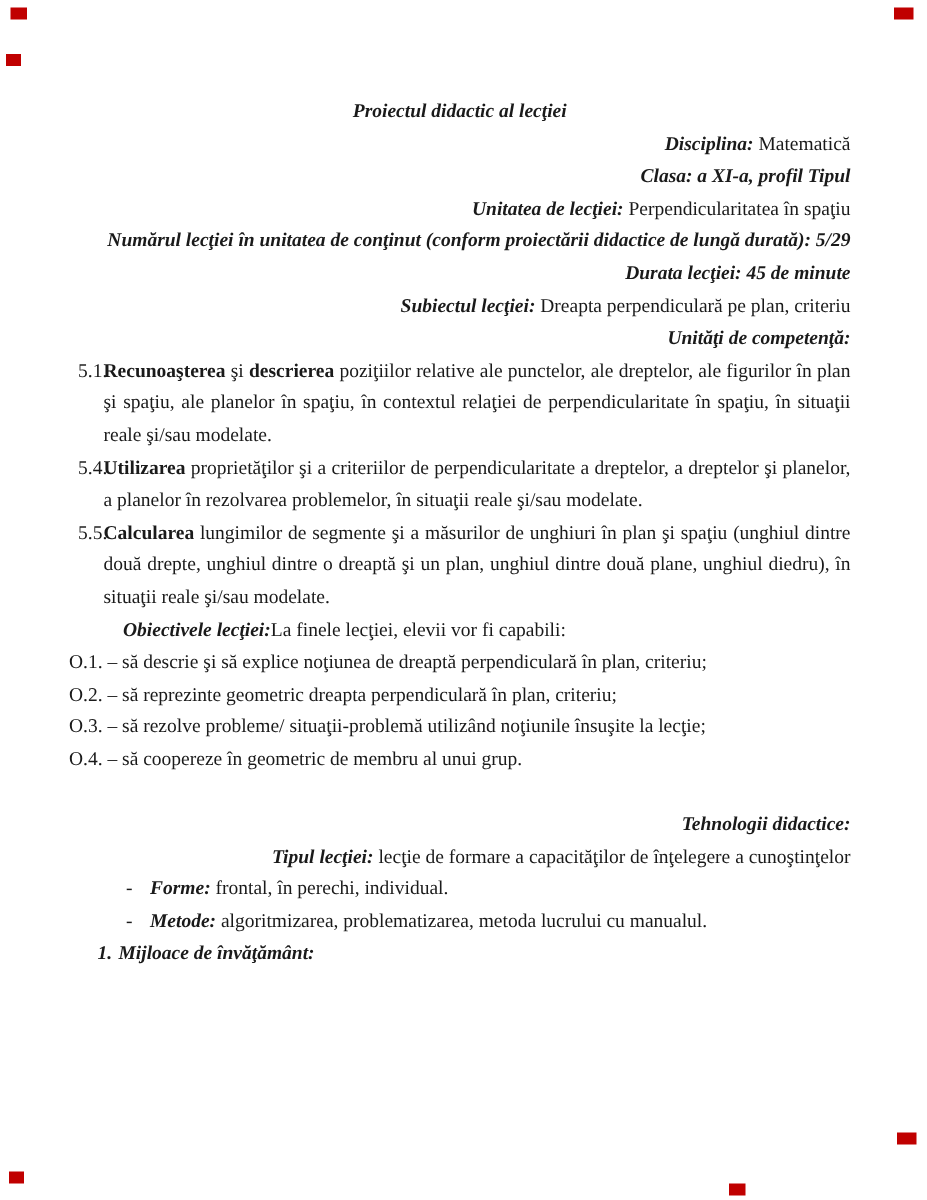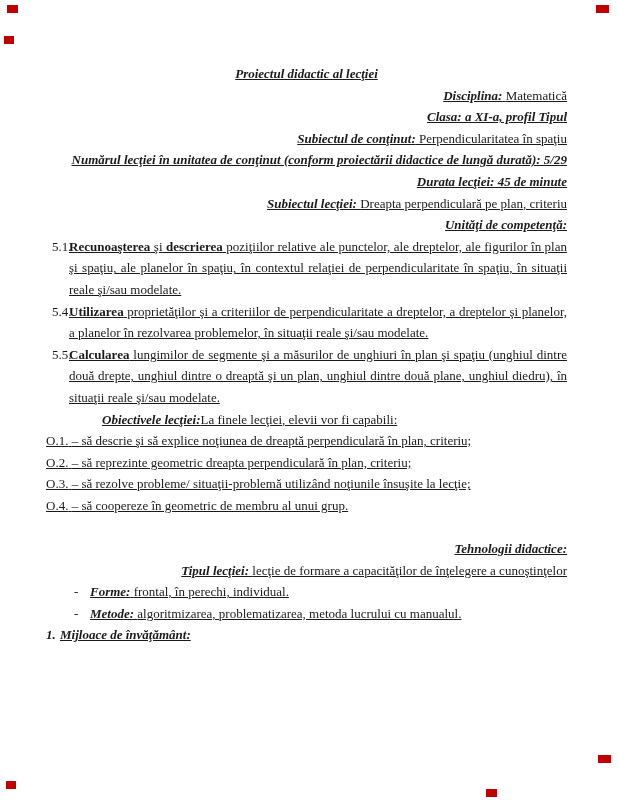--- a/index.html
+++ b/index.html
@@ -6,34 +6,34 @@
   body{
     width:618px;height:800px;
     background:#ffffff;
     font-family:"Liberation Serif","DejaVu Serif",serif;
     color:#1a1a1a;
     -webkit-font-smoothing:antialiased;
   }
   .page{position:relative;width:618px;height:800px;background:#ffffff;overflow:hidden;}
   .content{
     position:absolute;left:46px;top:63px;width:521px;
-    font-size:13px;line-height:21.6px;text-decoration:underline;
+    font-size:13px;line-height:21.6px;
   }
   .bi{font-weight:bold;font-style:italic;}
   .b{font-weight:bold;}
   .title{text-align:center;}
   .line{text-align:right;white-space:nowrap;}
   .comp{position:relative;padding-left:23px;text-align:justify;}
   .comp .num{position:absolute;left:6px;top:0;}
-  .objhead{margin-left:56px;}
+  .objhead{margin-left:36px;}
   .obj{text-align:left;}
   .spacer{height:21.6px;}
-  .dashline{margin-left:28px;}
+  .dashline{margin-left:38px;}
   .dash{display:inline-block;width:16px;font-style:normal;font-weight:normal;}
-  .numline{}
+  .numline{margin-left:19px;}
   .numline .n{display:inline-block;width:14px;font-weight:bold;font-style:italic;}
   .mark{position:absolute;background:#c00000;}
   .m1{left:7px;top:5px;width:11px;height:8px;}
   .m2{left:596px;top:5px;width:13px;height:8px;}
   .m3{left:4px;top:36px;width:10px;height:8px;}
   .m4{left:598px;top:755px;width:13px;height:8px;}
   .m5{left:6px;top:781px;width:10px;height:8px;}
   .m6{left:486px;top:789px;width:11px;height:8px;}
 </style>
 </head>
@@ -47,21 +47,21 @@
   <div class="mark m4"></div>
   <div class="mark m5"></div>
   <div class="mark m6"></div>
 
   <div class="content">
 
     <div class="title bi">Proiectul didactic al lecţiei</div>
 
     <div class="line"><span class="bi">Disciplina:</span> <span>Matematică</span></div>
     <div class="line"><span class="bi">Clasa: a XI-a, profil Tipul</span> <span></span></div>
-    <div class="line"><span class="bi">Subiectul de conţinut:</span> <span>Perpendicularitatea în spaţiu</span></div>
+    <div class="line"><span class="bi">Unitatea de lecţiei:</span> <span>Perpendicularitatea în spaţiu</span></div>
     <div class="line"><span class="bi">Numărul lecţiei în unitatea de conţinut (conform proiectării didactice de lungă durată): 5/29</span> <span></span></div>
     <div class="line"><span class="bi">Durata lecţiei: 45 de minute</span> <span></span></div>
     <div class="line"><span class="bi">Subiectul lecţiei:</span> <span>Dreapta perpendiculară pe plan, criteriu</span></div>
     <div class="line"><span class="bi">Unităţi de competenţă:</span></div>
 
     <div class="comp"><span class="num">5.1.</span><span class="b">Recunoaşterea</span><span> şi </span><span class="b">descrierea</span><span> poziţiilor relative ale punctelor, ale dreptelor, ale figurilor în plan şi spaţiu, ale planelor în spaţiu, în contextul relaţiei de perpendicularitate în spaţiu, în situaţii reale şi/sau modelate.</span></div>
 
 
 
     <div class="comp"><span class="num">5.4.</span><span class="b">Utilizarea</span><span> proprietăţilor şi a criteriilor de perpendicularitate a dreptelor, a dreptelor şi planelor, a planelor în rezolvarea problemelor, în situaţii reale şi/sau modelate.</span></div>

